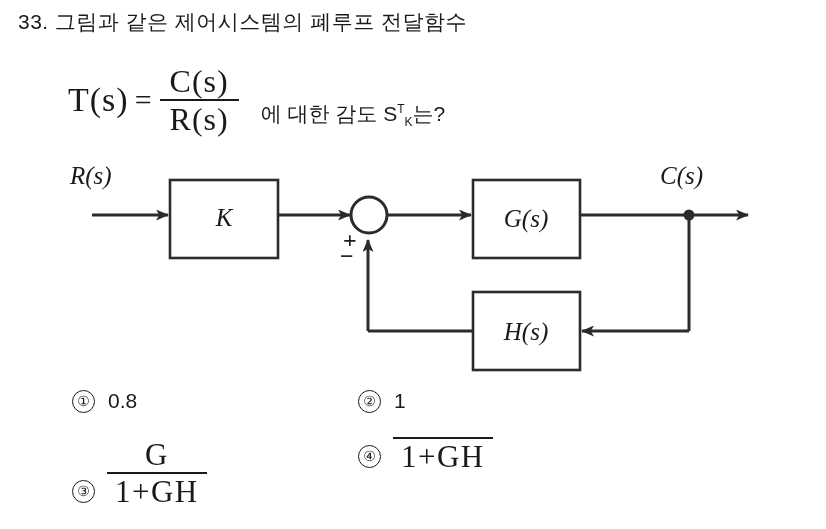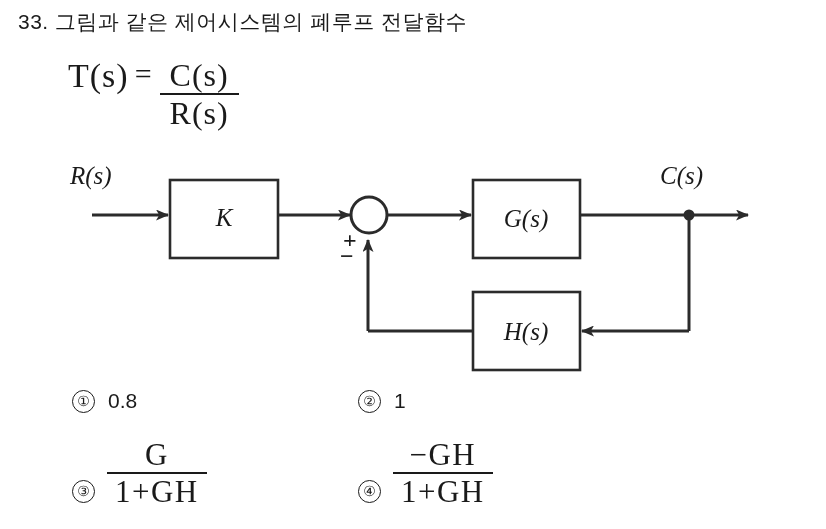--- a/index.html
+++ b/index.html
@@ -27,21 +27,21 @@
     white-space: nowrap;
   }
   .q-num { margin-right: 6px; }
 
   
   .formula-row {
     position: absolute;
     left: 68px;
     top: 57px;
     display: flex;
-    align-items: flex-start;
+    align-items: center;
     height: 86px;
   }
   .tf-lhs {
     font-family: "Liberation Serif", serif;
     font-size: 34px;
     letter-spacing: 1px;
   }
   .tf-eq {
     font-family: "Liberation Serif", serif;
     font-size: 30px;
@@ -179,20 +179,21 @@
   </div>
 
   <div class="formula-row">
     <span class="tf-lhs">T(s)</span>
     <span class="tf-eq">=</span>
     <span class="frac">
       <span class="num">C(s)</span>
       <span class="bar"></span>
       <span class="den">R(s)</span>
     </span>
+    <span class="after-frac"><span>에 대한 감도 </span><span class="sens"><span>S</span><sup>T</sup><sub>K</sub></span><span>는?</span></span>
   </div>
 
   <div id="diagram">
 
     <span class="sig-label" id="lbl-R">R(s)</span>
     <span class="sig-label" id="lbl-C">C(s)</span>
     <span class="sign" id="sign-plus">+</span>
     <span class="sign" id="sign-minus">−</span>
 
     <svg width="826" height="235" viewBox="0 0 826 235">
@@ -254,19 +255,18 @@
     <span class="cf">
       <span class="num">G</span>
       <span class="bar"></span>
       <span class="den">1+GH</span>
     </span>
   </div>
 
   <div class="choice choice-frac" id="choice-4">
     <span class="circ">④</span>
     <span class="cf">
-      <span class="num">−GH</span>
       <span class="bar"></span>
       <span class="den">1+GH</span>
     </span>
   </div>
 
 </div>
 
 </body></html>

